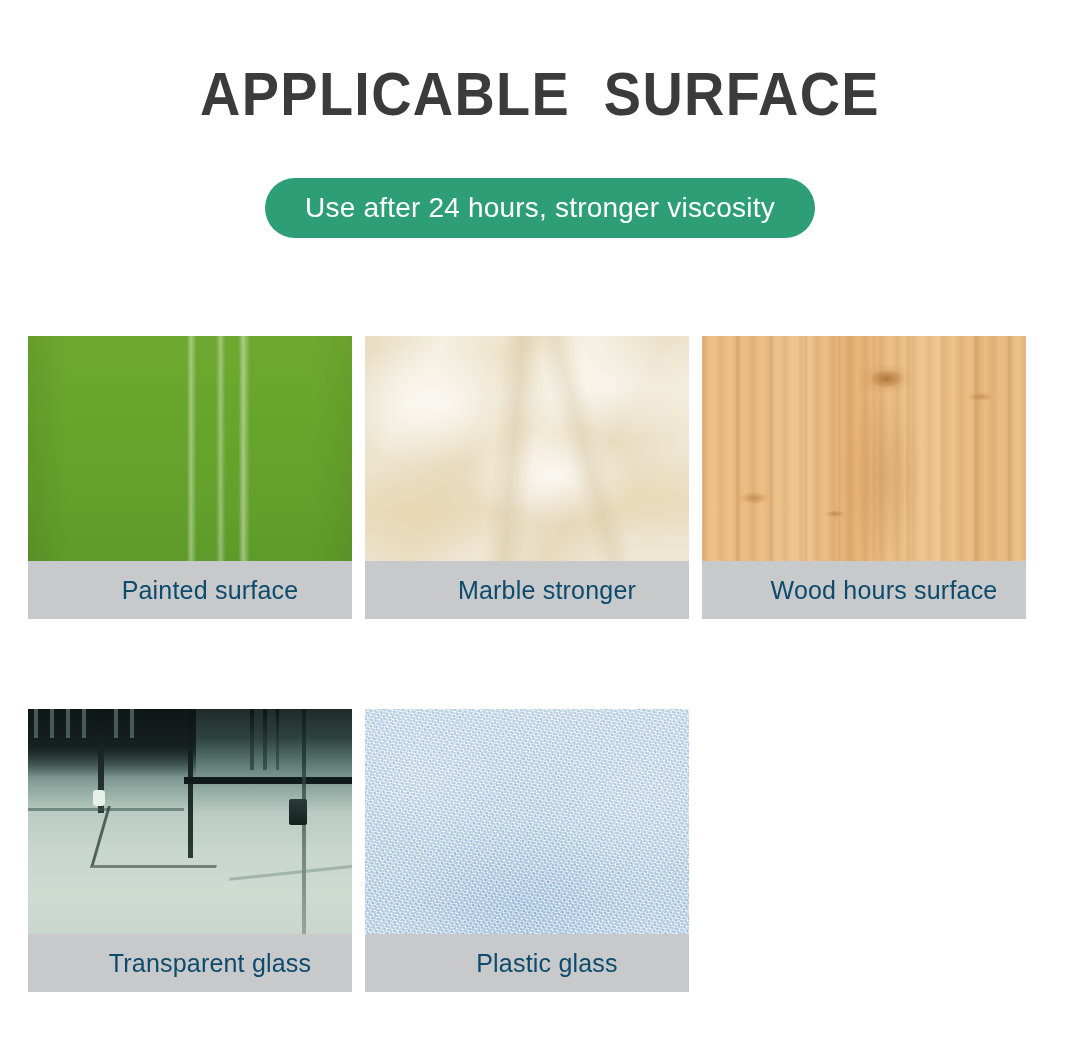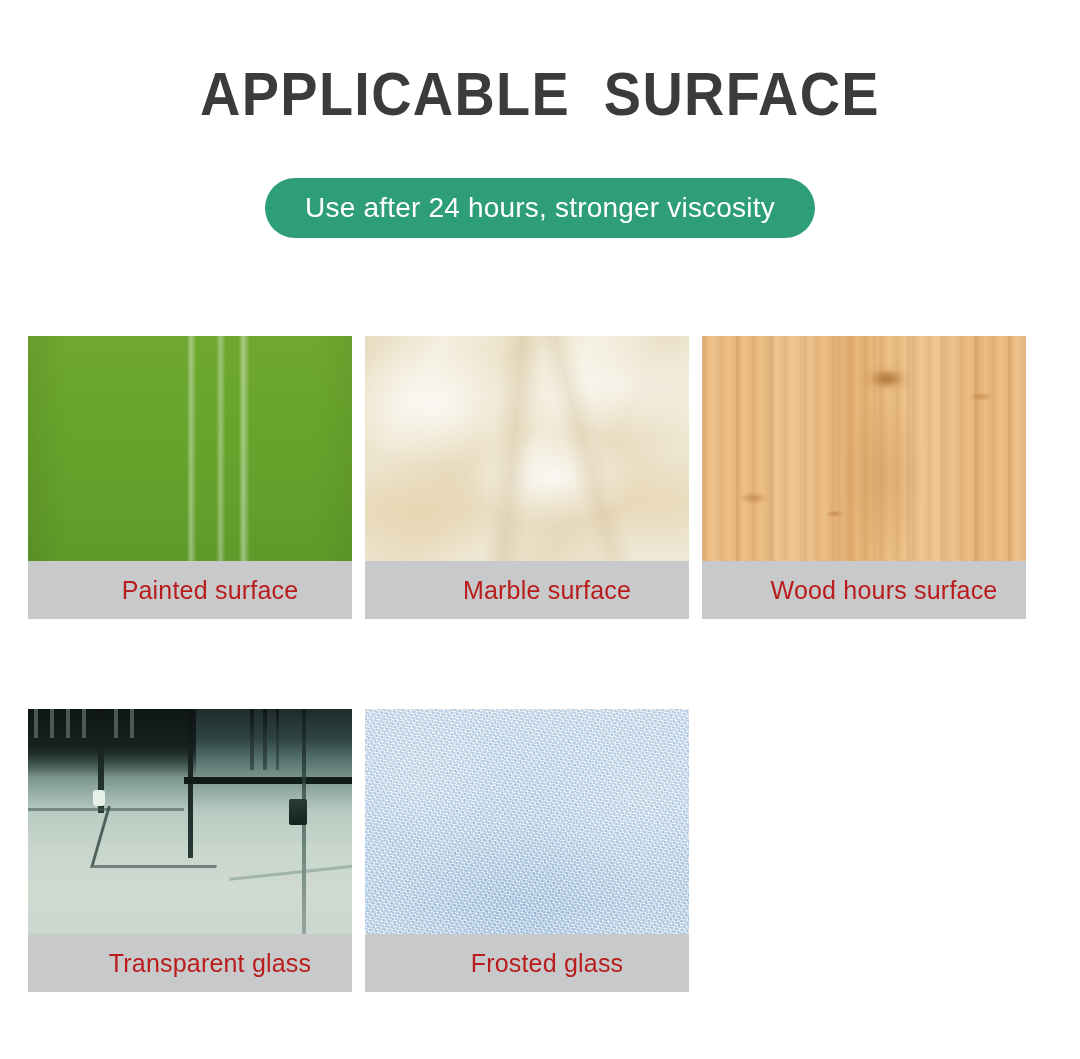--- a/index.html
+++ b/index.html
@@ -76,21 +76,21 @@
     position: relative;
     width: 324px;
     height: 225px;
     overflow: hidden;
     background: #dddddd;
   }
   .tile-caption {
     height: 58px;
     line-height: 58px;
     background: #c8c9ca;
-    color: #b91c1c;
+    color: #0c4a6e;
     font-size: 25px;
     text-align: center;
     letter-spacing: 0.2px;
     white-space: nowrap;
     overflow: hidden;
     padding-left: 40px;
   }
 
   
   .tex-painted {
@@ -333,21 +333,21 @@
 
   <div class="grid-row">
 
     <div class="tile">
       <div class="tile-image tex-painted"></div>
       <div class="tile-caption">Painted surface</div>
     </div>
 
     <div class="tile">
       <div class="tile-image tex-marble"></div>
-      <div class="tile-caption">Marble surface</div>
+      <div class="tile-caption">Marble stronger</div>
     </div>
 
     <div class="tile">
       <div class="tile-image tex-wood"></div>
       <div class="tile-caption">Wood hours surface</div>
     </div>
 
   </div>
 
   <div class="grid-row">
@@ -367,19 +367,19 @@
         <div class="tg-spot"></div>
         <div class="tg-door-edge"></div>
         <div class="tg-handle"></div>
         <div class="tg-refl"></div>
       </div>
       <div class="tile-caption">Transparent glass</div>
     </div>
 
     <div class="tile">
       <div class="tile-image tex-frosted"></div>
-      <div class="tile-caption">Frosted glass</div>
+      <div class="tile-caption">Plastic glass</div>
     </div>
 
 
   </div>
 
 </div>
 
 </body></html>

